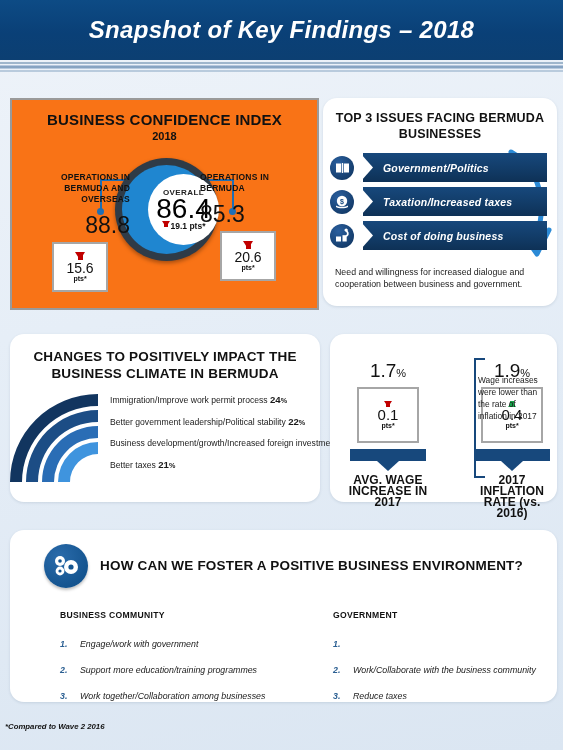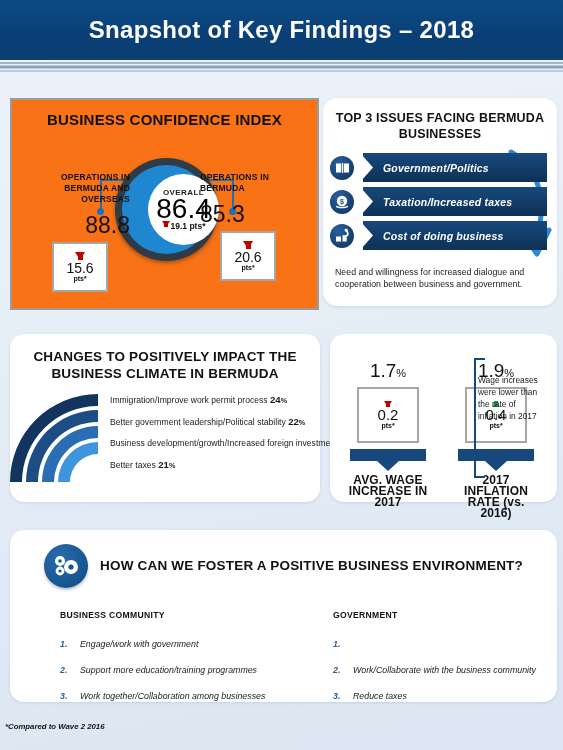--- a/index.html
+++ b/index.html
@@ -11,21 +11,21 @@
     overflow:hidden;
     position:relative;
   }
   
   .header{
     position:absolute;left:0;top:0;width:563px;height:60px;
     background:linear-gradient(180deg,#0d4b85 0%,#0a4077 55%,#0c3f72 100%);
     display:flex;align-items:center;justify-content:center;
   }
   .header-title{
-    color:#ffffff;font-weight:bold;font-size:24px;
+    color:#ffffff;font-style:italic;font-weight:bold;font-size:24px;
     letter-spacing:.3px;
   }
   .rule{position:absolute;left:0;width:563px;}
   .rule1{top:62px;height:2px;background:#9fb6cc;}
   .rule2{top:65px;height:4px;background:linear-gradient(180deg,#cfdced 0%,#6f91b4 50%,#cfdced 100%);}
   .rule3{top:70px;height:2px;background:#b9cbdd;}
 
   
   .panel{position:absolute;background:#ffffff;}
   .panel.round{border-radius:14px;box-shadow:0 1px 3px rgba(30,60,90,.13);}
@@ -102,21 +102,21 @@
   #changes{left:10px;top:334px;width:310px;height:168px;}
   .ch-title{text-align:center;font-weight:bold;font-size:13.5px;line-height:17px;margin-top:14px;color:#111;letter-spacing:.2px;}
   .arcs{position:absolute;left:-2px;top:58px;}
   .ch-list{position:absolute;left:100px;top:60px;width:205px;}
   .ch-item{font-size:8.6px;line-height:12px;margin-bottom:8.5px;color:#1a1a1a;white-space:nowrap;}
   .ch-item b{font-size:9.6px;}
   .ch-item .pct{font-size:7.2px;font-weight:bold;}
 
   
   #wage{left:330px;top:334px;width:227px;height:168px;}
-  .w-cols{position:absolute;left:14px;top:26px;display:flex;gap:20px;}
+  .w-cols{position:absolute;left:14px;top:26px;display:flex;gap:36px;}
   .w-col{width:88px;text-align:center;}
   .w-top{font-size:19px;color:#111;}
   .w-top .pct{font-size:11px;}
   .w-box{width:58px;height:52px;border:2px solid #a6a6a6;background:#fff;margin:5px auto 0;
     display:flex;flex-direction:column;align-items:center;justify-content:center;}
   .w-val{font-size:15px;line-height:15px;color:#111;}
   .w-unit{font-size:7px;font-weight:bold;color:#111;}
   .w-banner{width:76px;height:12px;background:#17487c;margin:6px auto 0;position:relative;}
   .w-banner::after{content:"";position:absolute;left:50%;transform:translateX(-50%);top:12px;
     width:0;height:0;border-left:11px solid transparent;border-right:11px solid transparent;border-top:10px solid #17487c;}
@@ -145,20 +145,21 @@
 
 <div class="header">
   <div class="header-title">Snapshot of Key Findings – 2018</div>
 </div>
 <div class="rule rule1"></div>
 <div class="rule rule2"></div>
 <div class="rule rule3"></div>
 
 <div class="panel" id="bci">
   <div class="bci-title">BUSINESS CONFIDENCE INDEX</div>
+  <div class="bci-sub">2018</div>
 
   <div class="leader" id="lead-l"></div>
   <div class="leader" id="lead-r"></div>
   <div class="dot" id="dot-l"></div>
   <div class="dot" id="dot-r"></div>
 
   <div class="donut">
     <div class="ring2"></div>
     <div class="hole">
       <div class="ov-label">OVERALL</div>
@@ -279,21 +280,21 @@
 </div>
 
 <div class="panel round" id="wage">
   <div class="w-cols">
     <div class="w-col">
       <div class="w-top">
         <span>1.7</span><span class="pct">%</span>
       </div>
       <div class="w-box">
         <span class="arw-dn"></span>
-        <span class="w-val">0.2</span>
+        <span class="w-val">0.1</span>
         <span class="w-unit">pts*</span>
       </div>
       <div class="w-banner"></div>
       <div class="w-cap">AVG. WAGE INCREASE IN 2017</div>
     </div>
     <div class="w-col">
       <div class="w-top">
         <span>1.9</span><span class="pct">%</span>
       </div>
       <div class="w-box">

